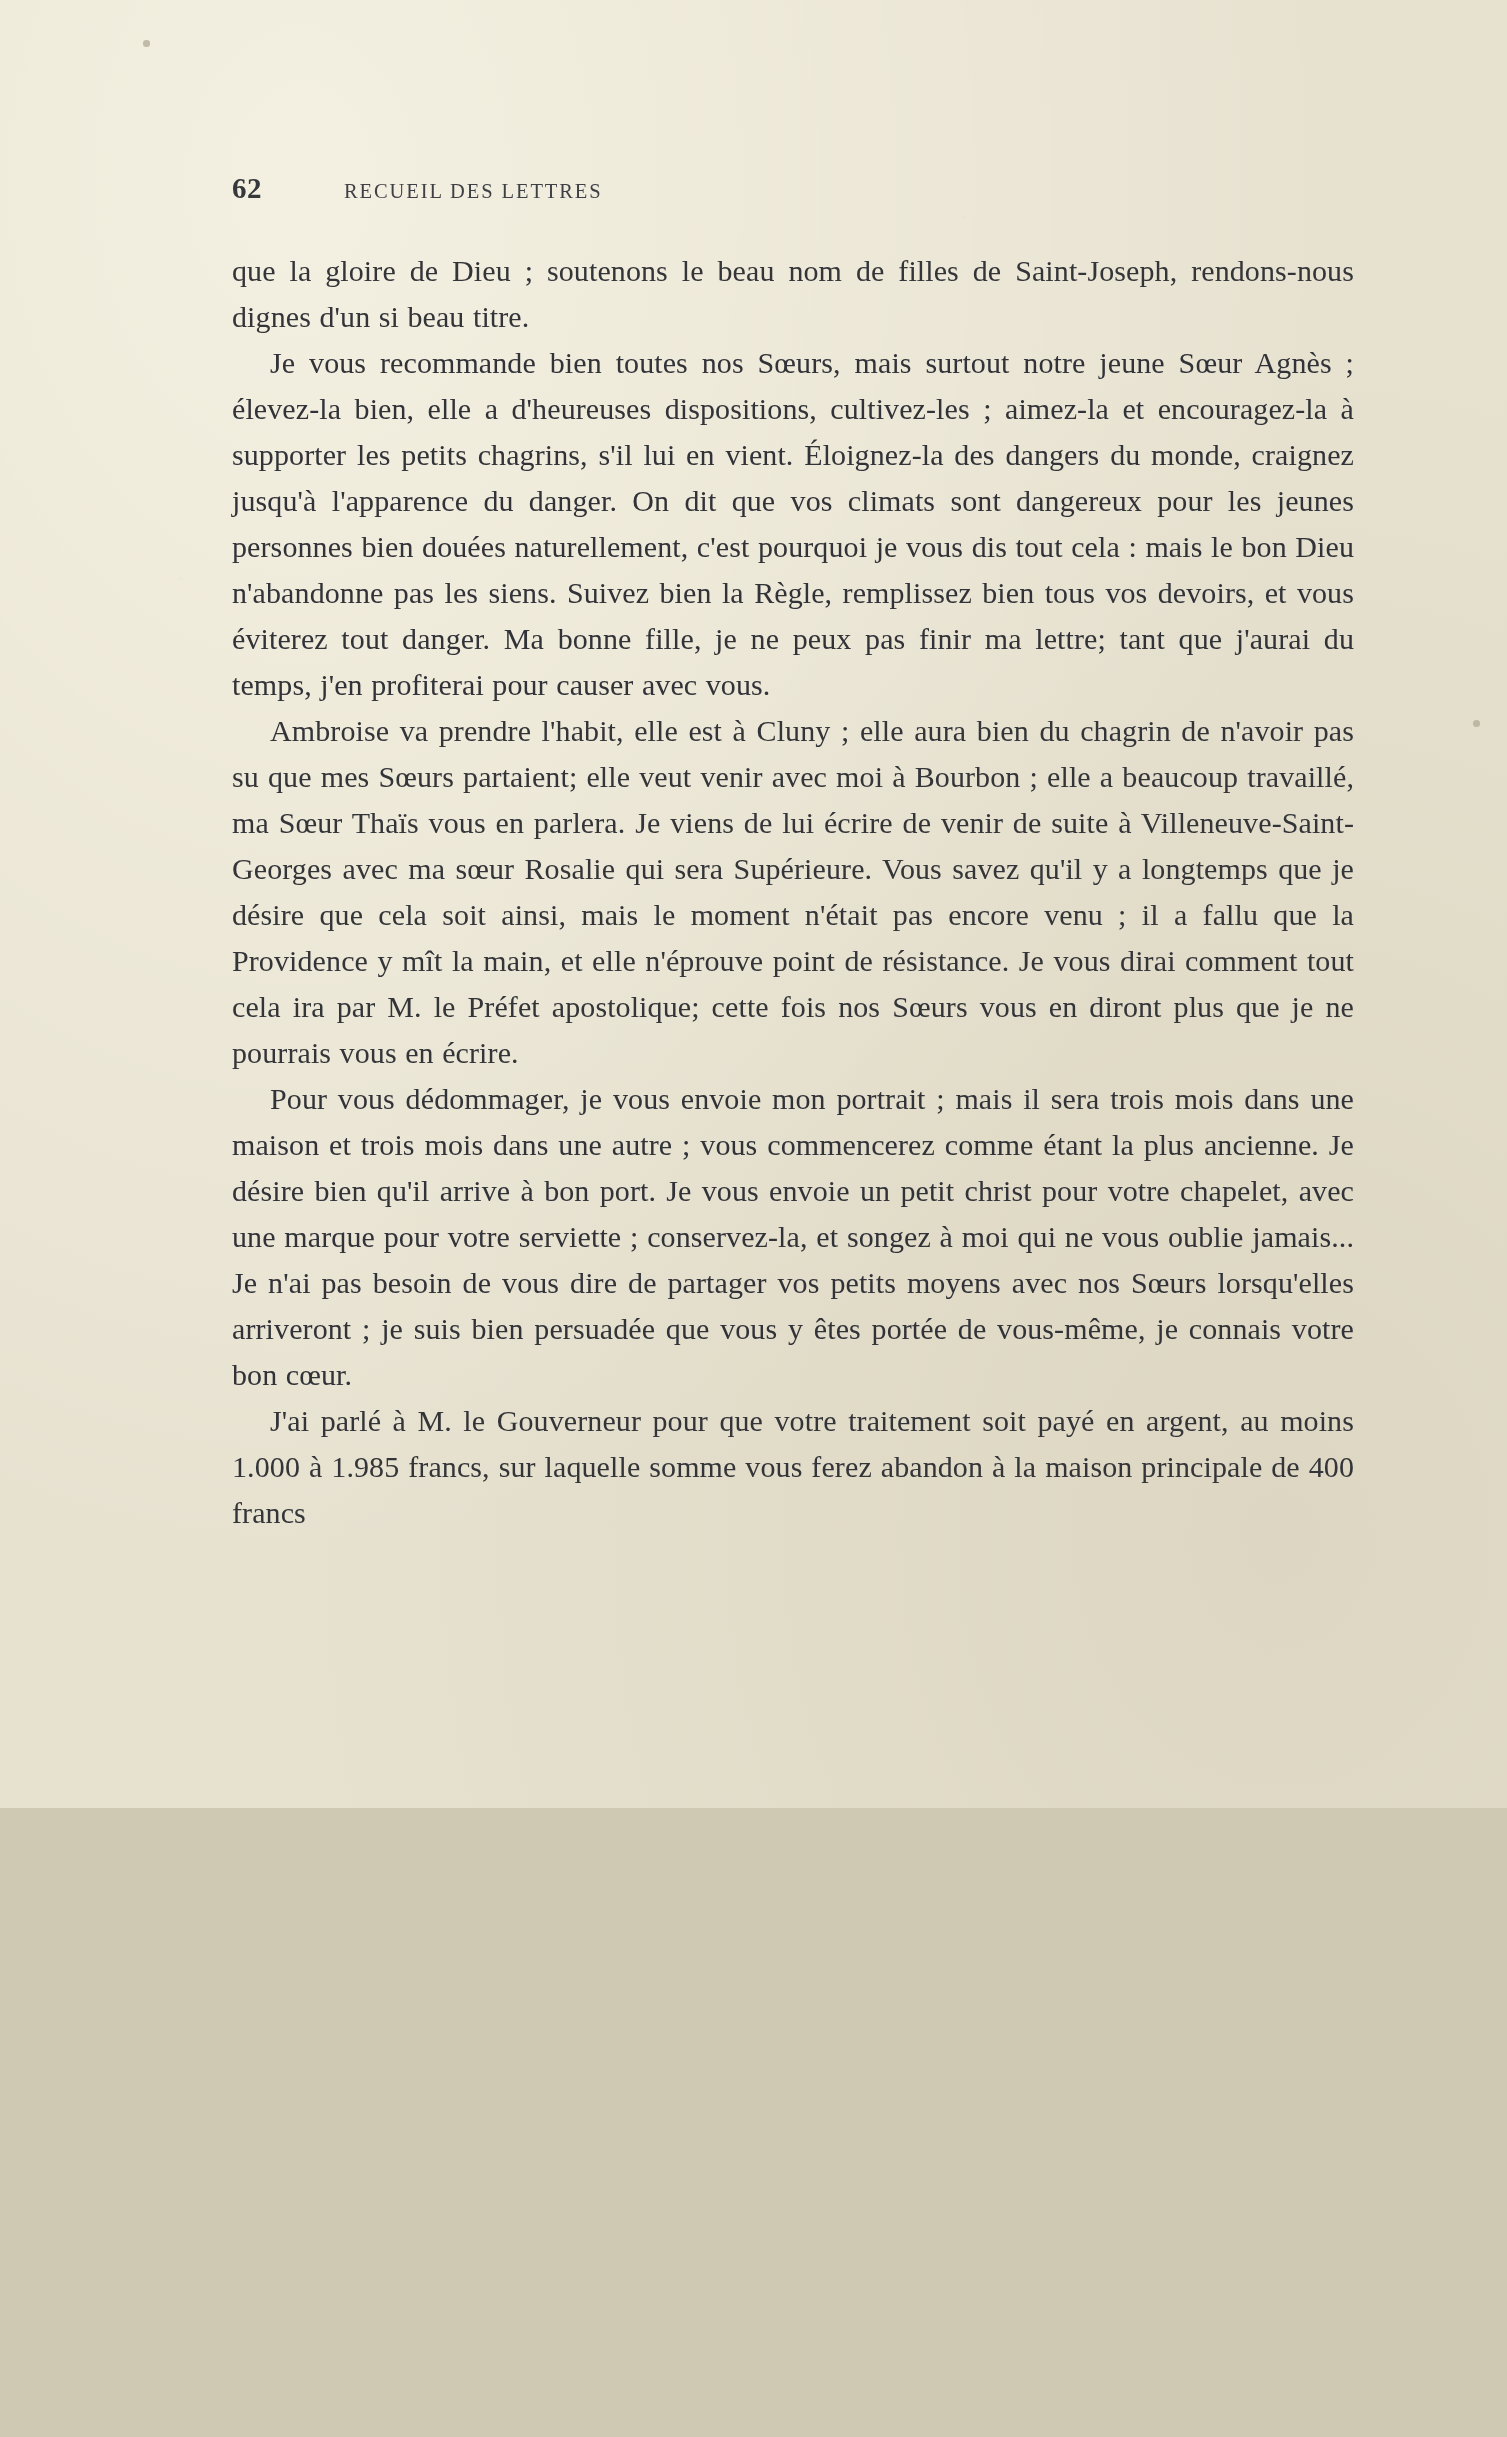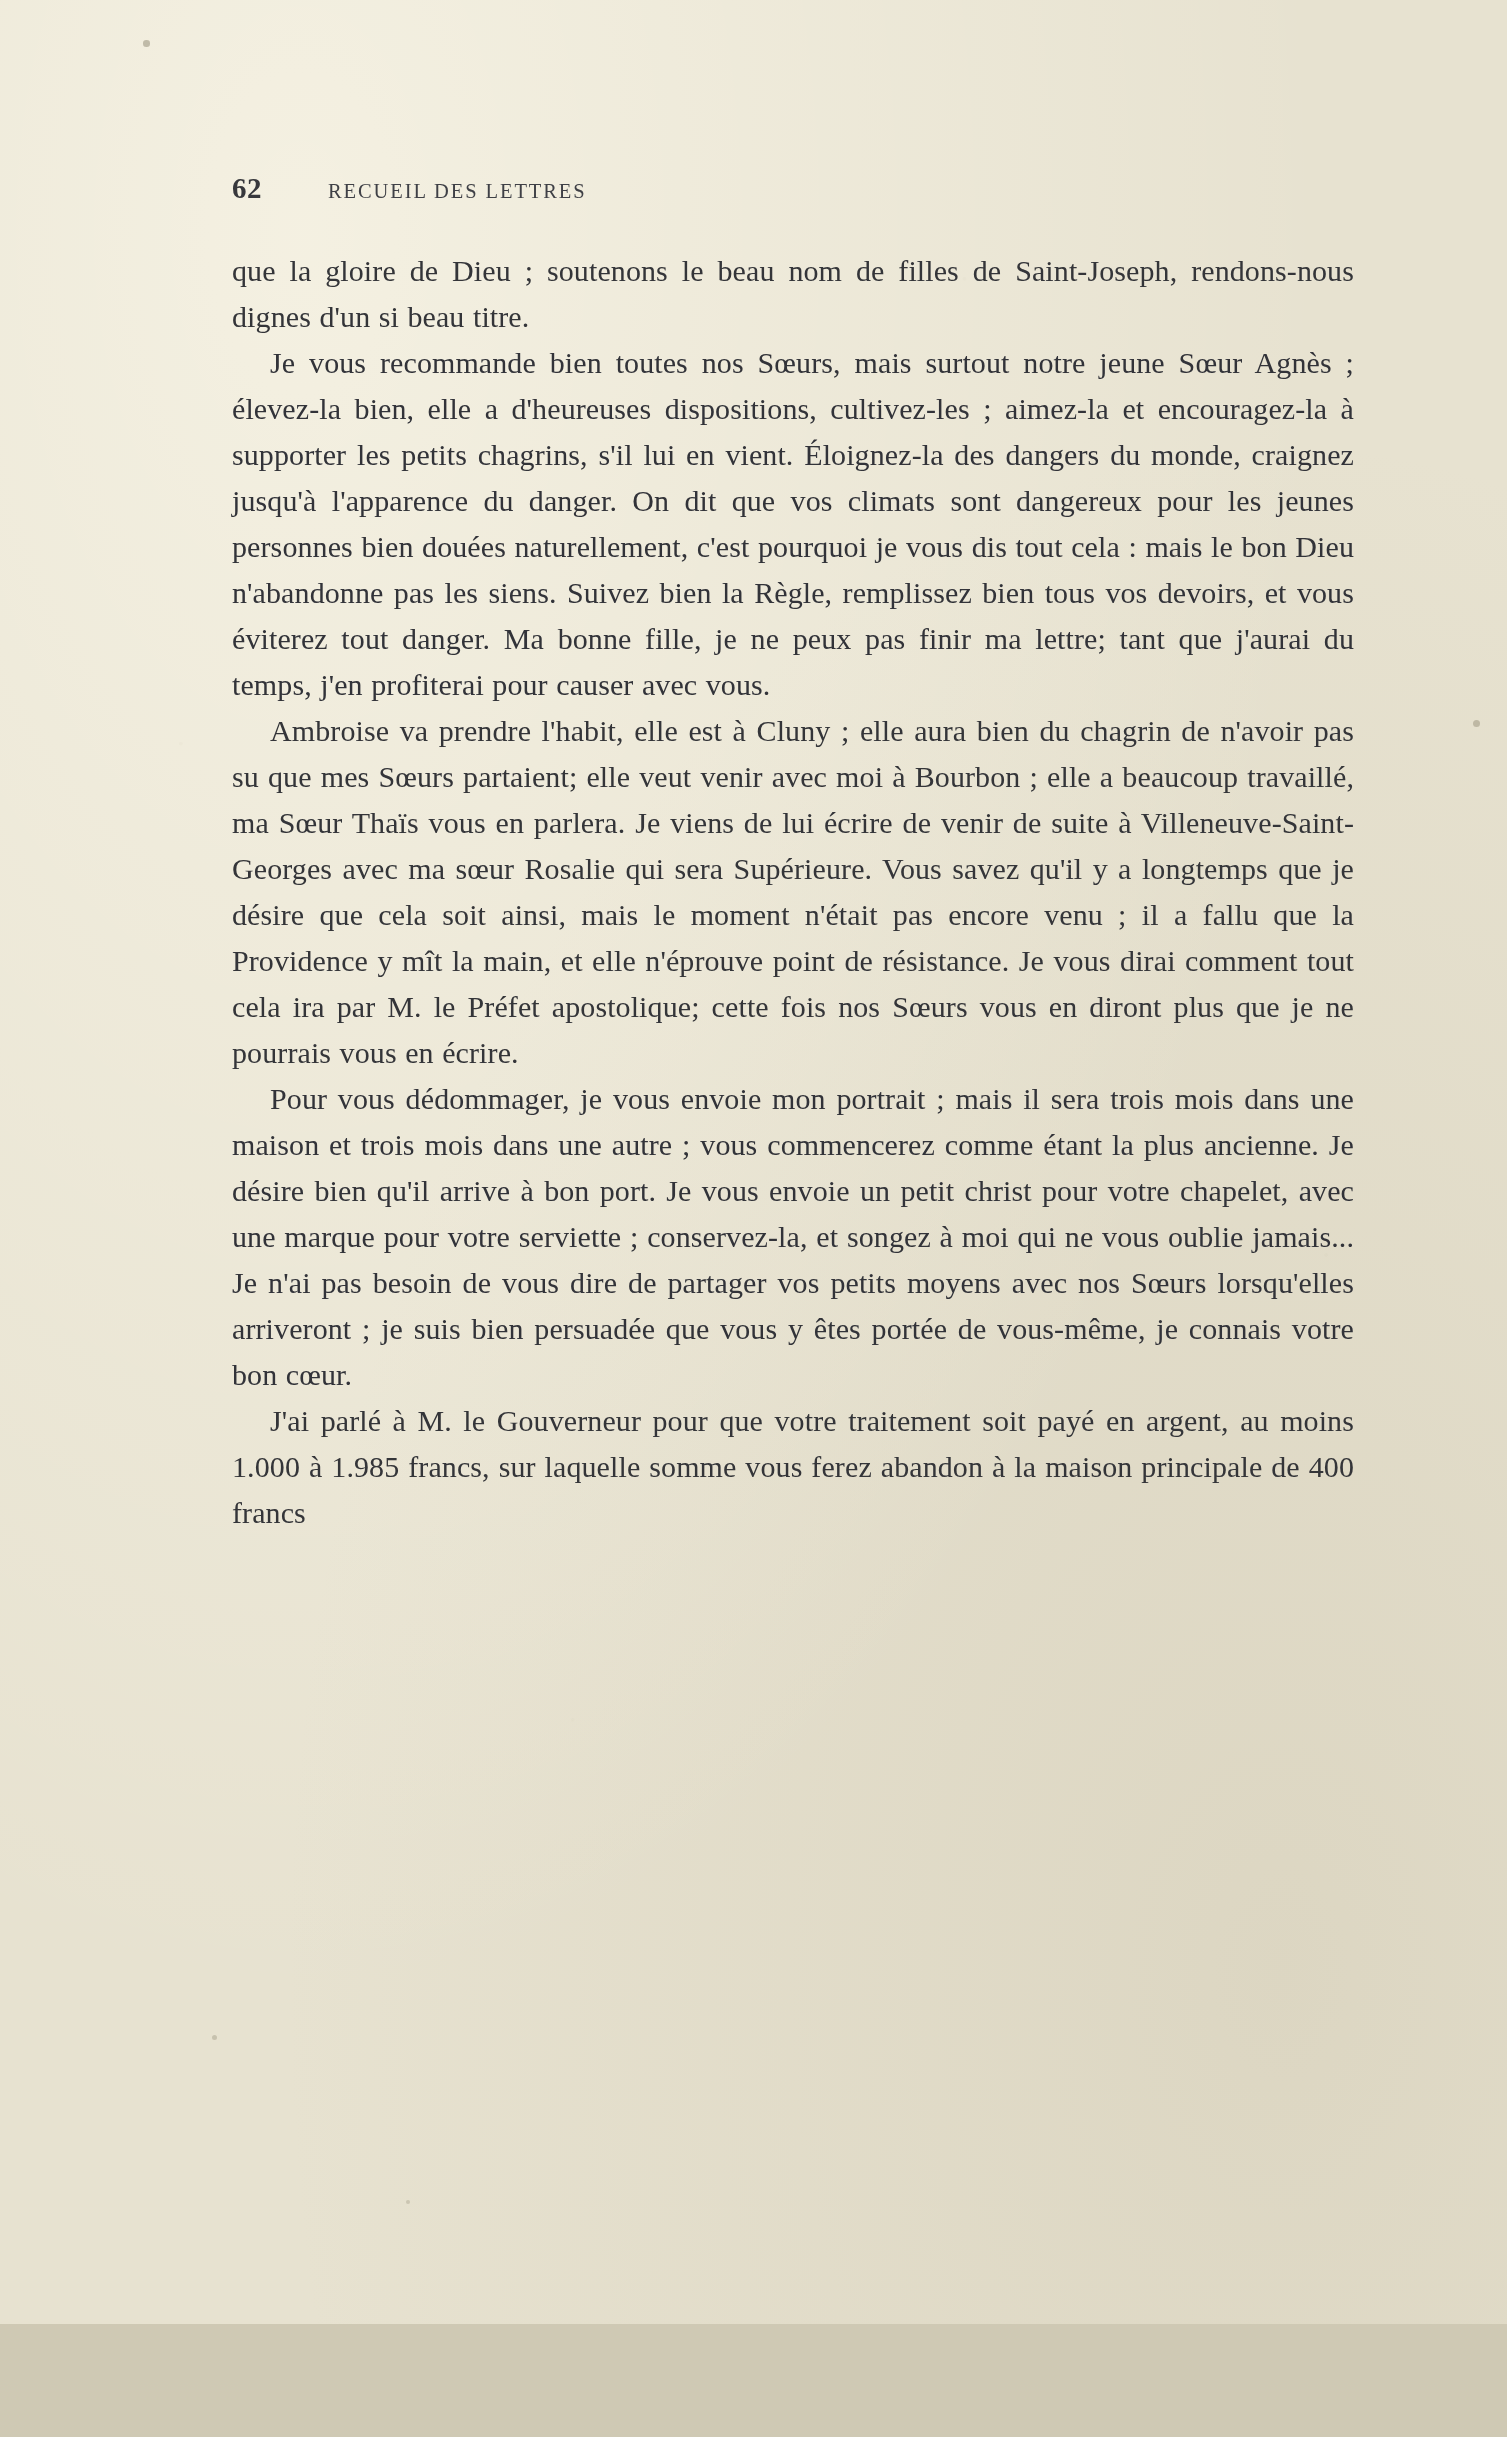--- a/index.html
+++ b/index.html
@@ -8,21 +8,21 @@
     background: #cfc9b4;
   }
   body {
     width: 1507px;
     height: 2438px;
     font-family: "Liberation Serif", serif;
   }
   .page {
     position: relative;
     width: 1507px;
-    height: 2324px;
+    height: 1808px;
     background: #e7e2d0;
     background-image:
       radial-gradient(ellipse at 20% 10%, rgba(255,252,240,0.55), rgba(255,252,240,0) 60%),
       radial-gradient(ellipse at 85% 85%, rgba(200,192,168,0.35), rgba(200,192,168,0) 55%);
     overflow: hidden;
   }
   .paper-grain {
     position: absolute;
     inset: 0;
     pointer-events: none;
@@ -51,20 +51,21 @@
     color: #37383c;
     letter-spacing: 0.4px;
     width: 96px;
   }
   .running-head {
     font-size: 20.5px;
     letter-spacing: 1.9px;
     color: #3f4046;
     text-transform: uppercase;
     font-variant: small-caps;
+    margin-left: 16px;
   }
   .body-text p {
     margin: 0;
     font-size: 30px;
     line-height: 46px;
     color: #33343a;
     text-align: justify;
     text-justify: inter-word;
     letter-spacing: 0.1px;
     word-spacing: 0.9px;

